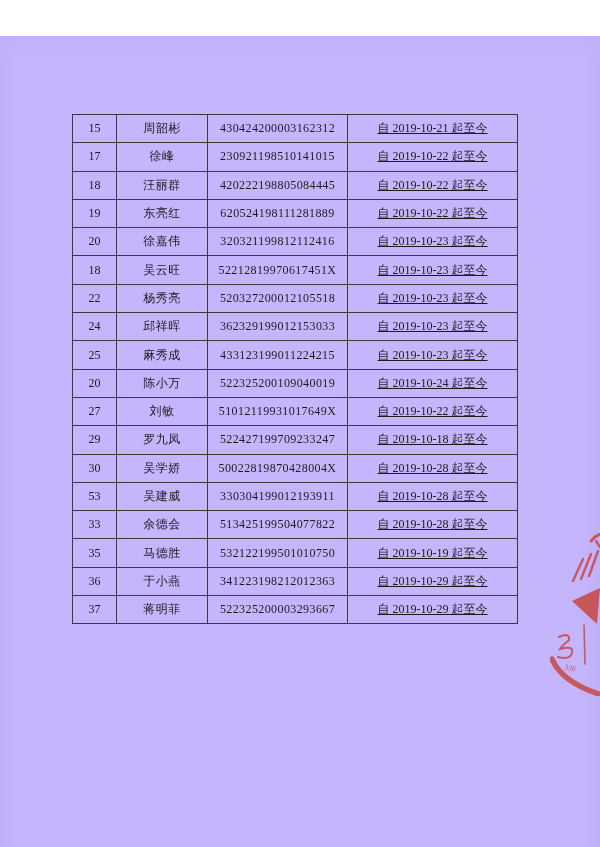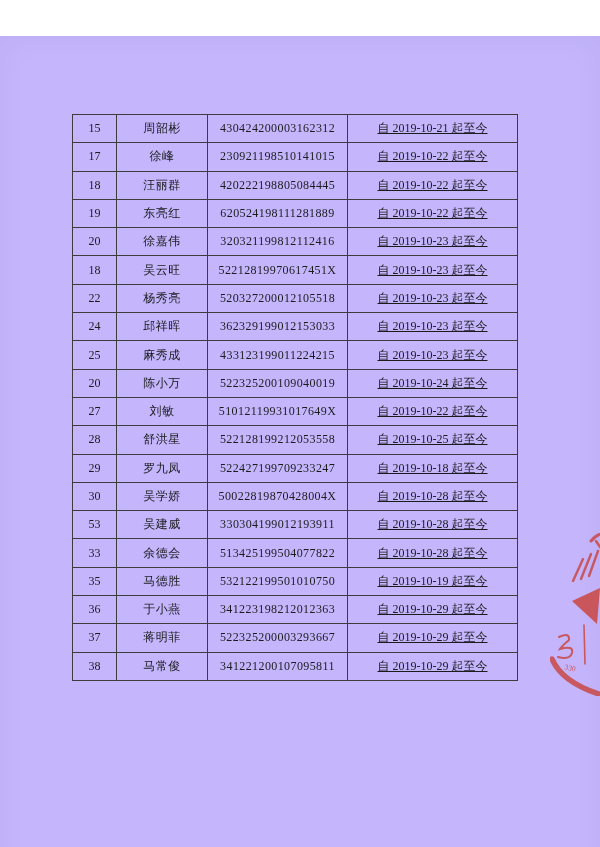--- a/index.html
+++ b/index.html
@@ -115,26 +115,20 @@
       <td class="col-id">522325200109040019</td>
       <td class="col-period">自 2019-10-24 起至今</td>
     </tr>
         <tr>
       <td class="col-index">27</td>
       <td class="col-name">刘敏</td>
       <td class="col-id">51012119931017649X</td>
       <td class="col-period">自 2019-10-22 起至今</td>
     </tr>
         <tr>
-      <td class="col-index">28</td>
-      <td class="col-name">舒洪星</td>
-      <td class="col-id">522128199212053558</td>
-      <td class="col-period">自 2019-10-25 起至今</td>
-    </tr>
-        <tr>
       <td class="col-index">29</td>
       <td class="col-name">罗九凤</td>
       <td class="col-id">522427199709233247</td>
       <td class="col-period">自 2019-10-18 起至今</td>
     </tr>
         <tr>
       <td class="col-index">30</td>
       <td class="col-name">吴学娇</td>
       <td class="col-id">50022819870428004X</td>
       <td class="col-period">自 2019-10-28 起至今</td>
@@ -162,26 +156,20 @@
       <td class="col-name">于小燕</td>
       <td class="col-id">341223198212012363</td>
       <td class="col-period">自 2019-10-29 起至今</td>
     </tr>
         <tr>
       <td class="col-index">37</td>
       <td class="col-name">蒋明菲</td>
       <td class="col-id">522325200003293667</td>
       <td class="col-period">自 2019-10-29 起至今</td>
     </tr>
-        <tr>
-      <td class="col-index">38</td>
-      <td class="col-name">马常俊</td>
-      <td class="col-id">341221200107095811</td>
-      <td class="col-period">自 2019-10-29 起至今</td>
-    </tr>
       </tbody>
   </table>
 
   <svg class="seal" viewBox="0 0 50 163">
     <g stroke="#c9453e" fill="none" stroke-linecap="round" opacity="0.82">
       <path d="M 41,8 Q 45,3 50,1" stroke-width="3"></path>
       <path d="M 46,8 L 50,14" stroke-width="2.4"></path>
       <path d="M 33,26 L 23,48" stroke-width="2.4"></path>
       <path d="M 41,21 L 31,46" stroke-width="2.4"></path>
       <path d="M 48,18 L 39,43" stroke-width="2.4"></path>

